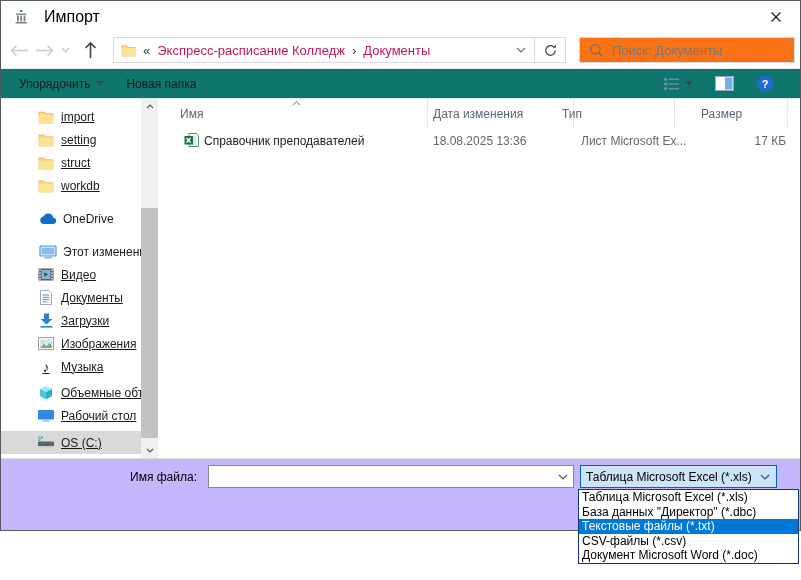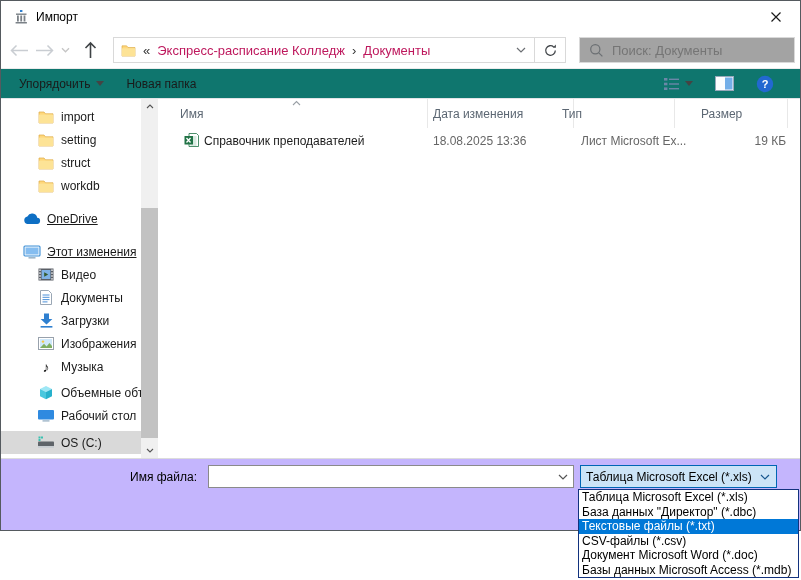--- a/index.html
+++ b/index.html
@@ -16,54 +16,54 @@
     font-size:12px;color:#1a1a1a;
     -webkit-font-smoothing:antialiased;
   }
   .window{
     position:absolute;left:0;top:0;width:801px;height:531px;
     border:1px solid #555a5f;background:#fff;
   }
   
   .titlebar{position:absolute;left:0;top:0;right:0;height:31px;display:flex;align-items:center;padding-left:12px;background:#fff;}
   .titlebar .app-ic{width:16px;height:16px;display:inline-flex;}
-  .titlebar .t-title{margin-left:7px;font-size:12px;color:#000;}
+  .titlebar .t-title{margin-left:15px;font-size:16px;color:#000;}
   .close-btn{margin-left:auto;width:48px;height:31px;display:flex;align-items:center;justify-content:center;cursor:default;}
   
   .navbar{position:absolute;left:0;top:31px;right:0;height:36px;background:#fff;}
   .nav-btn{position:absolute;top:6px;height:24px;display:flex;align-items:center;justify-content:center;}
   .nb-back{left:6px;width:24px;}
   .nb-fwd{left:32px;width:24px;}
   .nb-recent{left:56px;width:16px;}
   .nb-up{left:76px;width:26px;}
   .addr-group{position:absolute;left:112px;top:5px;width:453px;height:26px;border:1px solid #d9d9d9;background:#fff;display:flex;align-items:center;font-size:13px;}
   .addr-group .f-ic{margin-left:7px;display:inline-flex;}
   .crumb-ovf{margin-left:7px;color:#333;}
   .crumb{margin-left:7px;color:#be185d;white-space:nowrap;}
   .crumb-sep{margin-left:7px;color:#333;}
   .addr-sp{flex:1;}
   .addr-dd{width:26px;height:100%;display:flex;align-items:center;justify-content:center;}
   .addr-div{width:1px;height:100%;background:#d9d9d9;}
   .refresh-btn{width:30px;height:100%;display:flex;align-items:center;justify-content:center;}
-  .searchbox{position:absolute;left:578px;top:5px;width:216px;height:26px;border:1px solid #d9d9d9;background:#a3a3a3;display:flex;align-items:center;}
+  .searchbox{position:absolute;left:578px;top:5px;width:216px;height:26px;border:1px solid #d9d9d9;background:#f97316;display:flex;align-items:center;}
   .searchbox .s-ic{margin:0 8px 0 9px;display:inline-flex;}
   .searchbox input{border:none;outline:none;flex:1;font:13px "Liberation Sans","DejaVu Sans",sans-serif;color:#444;background:transparent;}
   .searchbox input::placeholder{color:#757575;opacity:1;}
   
   .toolbar{position:absolute;left:0;top:67px;right:0;height:31px;background:#0f766e;border-top:1px solid #ececec;border-bottom:1px solid #e2e4e7;display:flex;align-items:center;padding:0 26px 0 18px;}
   .tb-btn{display:flex;align-items:center;gap:6px;color:#1a1a1a;}
   .tb-new{margin-left:22px;}
   .tb-right{margin-left:auto;display:flex;align-items:center;gap:22px;}
   .tb-view{display:flex;align-items:center;gap:5px;}
   
   .main{position:absolute;left:0;top:98px;right:0;height:359px;background:#fff;}
   .sidebar{position:absolute;left:0;top:0;width:140px;height:100%;overflow:hidden;padding-top:6px;}
   .sb-item{height:23px;display:flex;align-items:center;white-space:nowrap;overflow:hidden;}
-  .sb-item.lvl2{padding-left:36px;}
-  .sb-item.lvl1{padding-left:22px;text-decoration:underline;}
+  .sb-item.lvl2{padding-left:36px;text-decoration:underline;}
+  .sb-item.lvl1{padding-left:38px;}
   .sb-item .sb-ic{width:18px;display:inline-flex;justify-content:center;flex:none;}
   .sb-item .sb-label{margin-left:6px;}
   .sb-item.sel{background:var(--sel-gray);}
   .mt10{margin-top:10px;}.mt3{margin-top:3px;}.mt4{margin-top:4px;}
   .music-glyph{font-size:14px;line-height:14px;color:#111;}
   .sb-scroll{position:absolute;left:140px;top:0;width:17px;height:100%;background:#f0f0f0;}
   .sb-scroll .arr{position:absolute;left:0;width:17px;height:15px;display:flex;align-items:center;justify-content:center;}
   .sb-scroll .arr.up{top:0;}
   .sb-scroll .arr.down{bottom:0;}
   .sb-thumb{position:absolute;left:0;top:109px;width:17px;height:230px;background:#c2c2c2;}
@@ -424,21 +424,21 @@
               <g stroke="#9fccb4" stroke-width="0.8">
                 <path d="M6.5 5h6M6.5 7h6M6.5 9h6M6.5 11h6M6.5 13h6"></path>
               </g>
               <rect x="0.5" y="4" width="8.5" height="8.5" fill="#217346"></rect>
               <path d="M2.5 6l4 4.5M6.5 6l-4 4.5" stroke="#fff" stroke-width="1.3"></path>
             </svg>
         </span>
         <span class="fc-name">Справочник преподавателей</span>
         <span class="fc-date">18.08.2025 13:36</span>
         <span class="fc-type">Лист Microsoft Ex...</span>
-        <span class="fc-size">19 КБ</span>
+        <span class="fc-size">17 КБ</span>
       </div>
     </div>
   </div>
 
   <div class="footer">
     <span class="fn-label">Имя файла:</span>
     <div class="fn-input-wrap">
       <input value="" style="">
       <span class="dd-arr">
           <svg width="10" height="6" viewBox="0 0 10 6">
@@ -456,14 +456,13 @@
     </div>
   </div>
 </div>
 
 <div class="dropdown">
   <div class="dd-item">Таблица Microsoft Excel (*.xls)</div>
   <div class="dd-item">База данных "Директор" (*.dbc)</div>
   <div class="dd-item hl">Текстовые файлы (*.txt)</div>
   <div class="dd-item">CSV-файлы (*.csv)</div>
   <div class="dd-item">Документ Microsoft Word (*.doc)</div>
-  <div class="dd-item">Базы данных Microsoft Access (*.mdb)</div>
 </div>
 
 </body></html>

